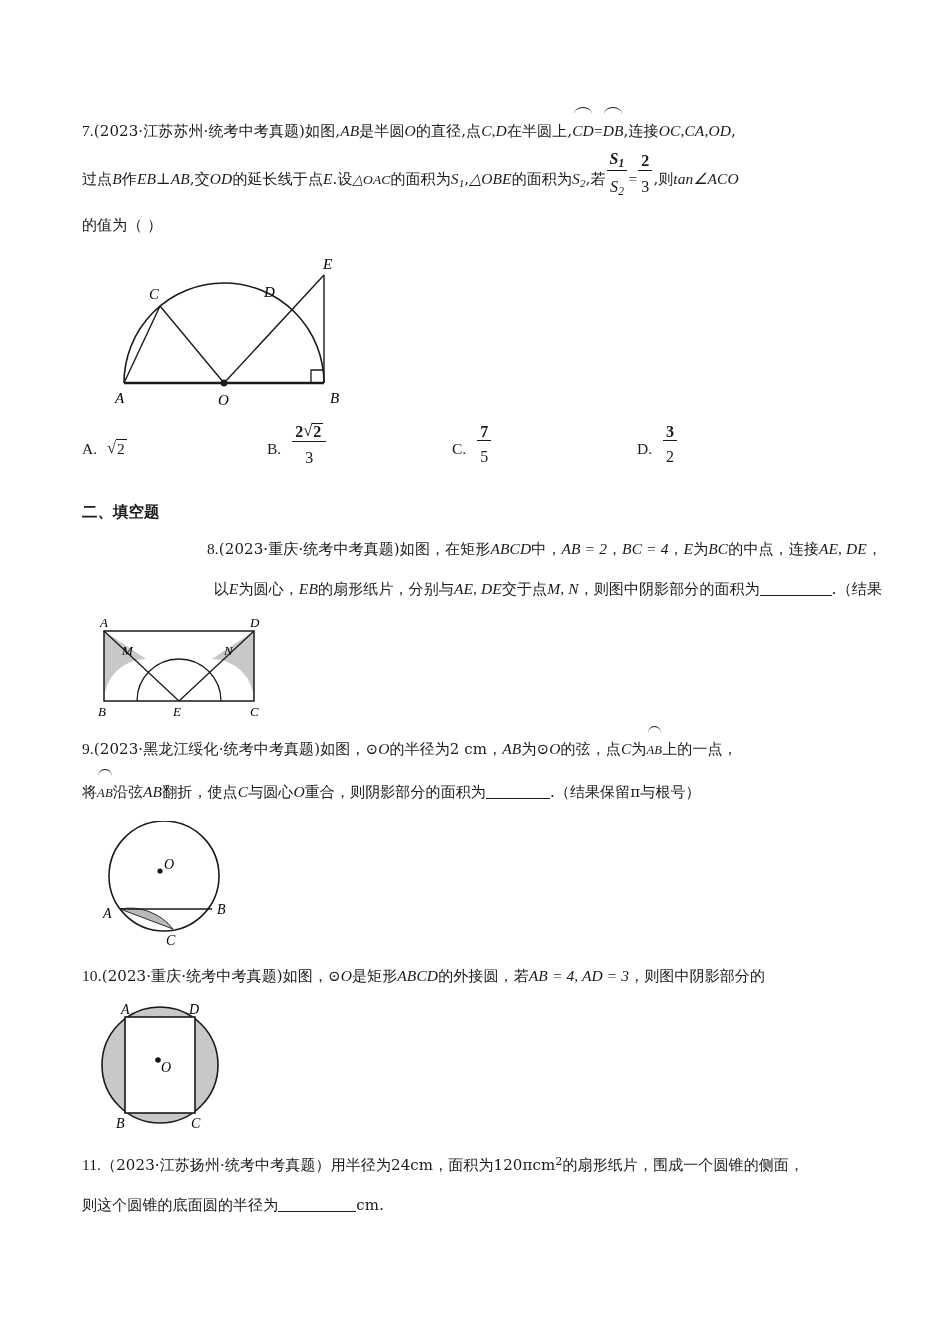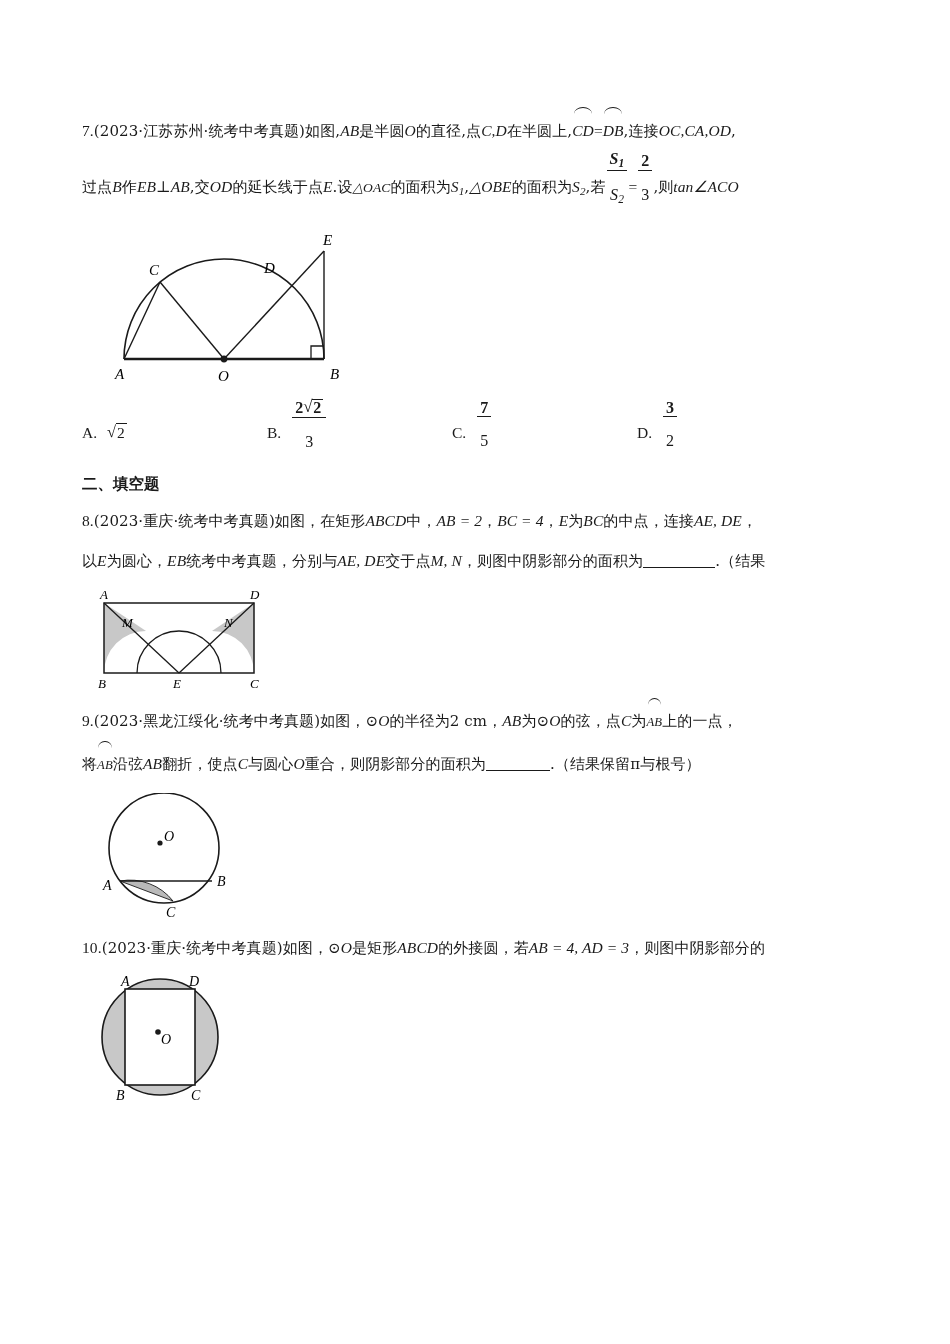--- a/index.html
+++ b/index.html
@@ -35,33 +35,33 @@
     white-space: nowrap;
   }
   .cn { font-family: "DejaVu Serif", "Liberation Serif", serif; font-size: 15px; }
   .it { font-style: italic; font-family: "Liberation Serif", serif; }
   .num { font-family: "Liberation Serif", serif; font-style: normal; }
   .sec-head {
     font-size: 15.5px;
     font-weight: bold;
     font-family: "DejaVu Serif", serif;
     line-height: 30px;
-    margin-top: 2px;
+    margin-top: 22px;
   }
   
   .frac {
     display: inline-block;
     vertical-align: -0.45em;
     text-align: center;
     font-size: 14px;
     line-height: 1.05;
     margin: 0 1px;
   }
   .frac .top { display: block; padding: 0 3px; font-weight: bold; }
-  .frac .bot { display: block; border-top: 1px solid #1a1a1a; padding: 16px 3px; }
+  .frac .bot { display: block; border-top: 1px solid #1a1a1a; padding: 8px 3px; }
   .frac.big { font-size: 16px; vertical-align: -0.5em; }
   .sub { font-size: 0.72em; vertical-align: -0.3em; }
   .sup { font-size: 0.72em; vertical-align: 0.45em; }
   
   .sqrt { display: inline-block; position: relative; padding-left: 9px; }
   .sqrt::before {
     content: "\221A";
     position: absolute; left: 0; top: -0.07em;
     font-size: 1.06em;
   }
@@ -104,20 +104,23 @@
 <div class="page">
 <div class="content">
 
   <div>
     <div class="qline">
       <span class="num">7.</span><span class="cn">(2023·江苏苏州·统考中考真题)</span><span class="cn">如图,</span><span class="it">AB</span><span class="cn">是半圆</span><span class="it">O</span><span class="cn">的直径,点</span><span class="it">C,D</span><span class="cn">在半圆上,</span><span class="arc">CD</span><span>=</span><span class="arc">DB</span><span class="cn">,连接</span><span class="it">OC,CA,OD</span><span class="cn">,</span>
     </div>
     <div class="qline">
       <span class="cn">过点</span><span class="it">B</span><span class="cn">作</span><span class="it">EB</span><span>⊥</span><span class="it">AB</span><span class="cn">,交</span><span class="it">OD</span><span class="cn">的延长线于点</span><span class="it">E</span><span class="cn">.设</span><span class="it" style="font-size:13.5px">△OAC</span><span class="cn">的面积为</span><span class="it">S</span><span class="sub it">1</span><span class="cn">,</span><span class="it">△OBE</span><span class="cn">的面积为</span><span class="it">S</span><span class="sub it">2</span><span class="cn">,若</span><span class="frac big"><span class="top"><span class="it">S</span><span class="sub it">1</span></span><span class="bot"><span class="it">S</span><span class="sub it">2</span></span></span><span>=</span><span class="frac big"><span class="top">2</span><span class="bot">3</span></span><span class="cn">,则</span><span class="it">tan∠ACO</span>
     </div>
+    <div class="qline">
+      <span class="cn">的值为（   ）</span>
+    </div>
 
     <div class="fig" style="margin-top:8px; margin-left:12px;">
       <svg width="300" height="160" viewBox="0 0 300 160">
 
         <path d="M 30 130 A 100 100 0 0 1 230 130" fill="none" stroke="#1a1a1a" stroke-width="1.6"></path>
 
         <line x1="30" y1="130" x2="230" y2="130" stroke="#1a1a1a" stroke-width="2.6"></line>
 
         <line x1="30" y1="130" x2="66" y2="53" stroke="#1a1a1a" stroke-width="1.4"></line>
         <line x1="66" y1="53" x2="130" y2="130" stroke="#1a1a1a" stroke-width="1.4"></line>
@@ -163,26 +166,26 @@
         <span class="frac big">
           <span class="top">3</span>
           <span class="bot">2</span>
         </span>
       </div>
     </div>
   </div>
 
   <div class="sec-head">二、填空题</div>
 
-  <div style="margin-top:2px;">
+  <div style="margin-top:2px;text-align:right;">
     <div class="qline">
       <span class="num">8.</span><span class="cn">(2023·重庆·统考中考真题)</span><span class="cn">如图，在矩形</span><span class="it">ABCD</span><span class="cn">中，</span><span class="it">AB = 2</span><span class="cn">，</span><span class="it">BC = 4</span><span class="cn">，</span><span class="it">E</span><span class="cn">为</span><span class="it">BC</span><span class="cn">的中点，连接</span><span class="it">AE,</span>&nbsp;<span class="it">DE</span><span class="cn">，</span>
     </div>
     <div class="qline">
-      <span class="cn">以</span><span class="it">E</span><span class="cn">为圆心，</span><span class="it">EB</span><span class="cn">统考中考真题，分别与</span><span class="it">AE,</span>&nbsp;<span class="it">DE</span><span class="cn">交于点</span><span class="it">M,</span>&nbsp;<span class="it">N</span><span class="cn">，则图中阴影部分的面积为</span><span class="blank" style="width:72px"></span><span class="cn">.（结果</span>
+      <span class="cn">以</span><span class="it">E</span><span class="cn">为圆心，</span><span class="it">EB</span><span class="cn">的扇形纸片，分别与</span><span class="it">AE,</span>&nbsp;<span class="it">DE</span><span class="cn">交于点</span><span class="it">M,</span>&nbsp;<span class="it">N</span><span class="cn">，则图中阴影部分的面积为</span><span class="blank" style="width:72px"></span><span class="cn">.（结果</span>
     </div>
 
     <div class="fig" style="margin-top:4px; margin-left:2px;">
       <svg width="230" height="108" viewBox="0 0 230 108">
         <defs>
           <clipPath id="clipLeft">
             <path d="M 20 18 L 75 18 L 75 88 L 20 88 Z"></path>
           </clipPath>
         </defs>
 
@@ -250,15 +253,23 @@
         <circle cx="64" cy="56" r="2.8" fill="#1a1a1a"></circle>
         <text x="67" y="68" font-family="Liberation Serif, serif" font-size="14" font-style="italic">O</text>
         <text x="27" y="10" font-family="Liberation Serif, serif" font-size="14" font-style="italic">A</text>
         <text x="95" y="10" font-family="Liberation Serif, serif" font-size="14" font-style="italic">D</text>
         <text x="22" y="124" font-family="Liberation Serif, serif" font-size="14" font-style="italic">B</text>
         <text x="97" y="124" font-family="Liberation Serif, serif" font-size="14" font-style="italic">C</text>
       </svg>
     </div>
   </div>
 
+  <div style="margin-top:12px;">
+    <div class="qline">
+      <span class="num">11.</span><span class="cn">（2023·江苏扬州·统考中考真题）</span><span class="cn">用半径为24cm，面积为120πcm</span><span class="sup cn">2</span><span class="cn">的扇形纸片，围成一个圆锥的侧面，</span>
+    </div>
+    <div class="qline">
+      <span class="cn">则这个圆锥的底面圆的半径为</span><span class="blank" style="width:78px"></span><span class="cn">cm</span><span class="cn">.</span>
+    </div>
+  </div>
 
 </div>
 </div>
 
 </body></html>

